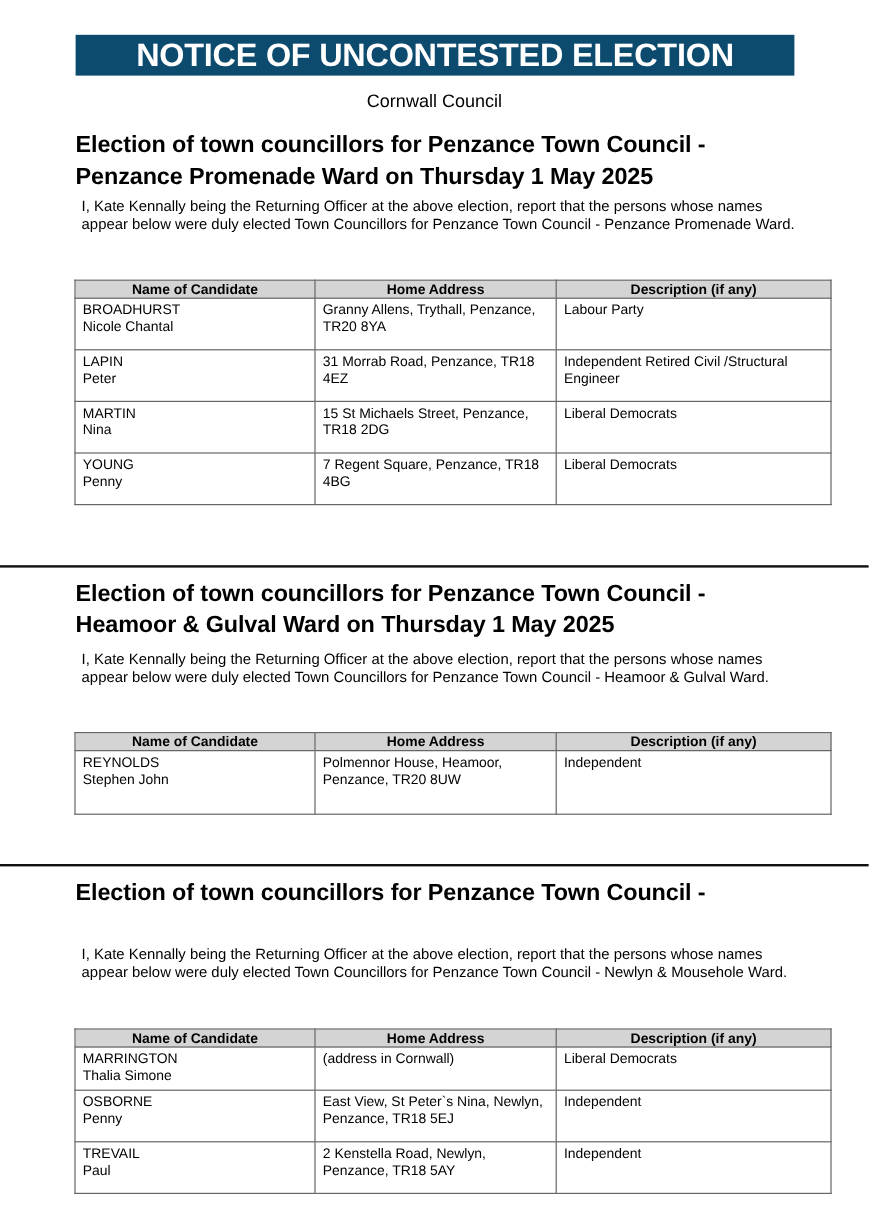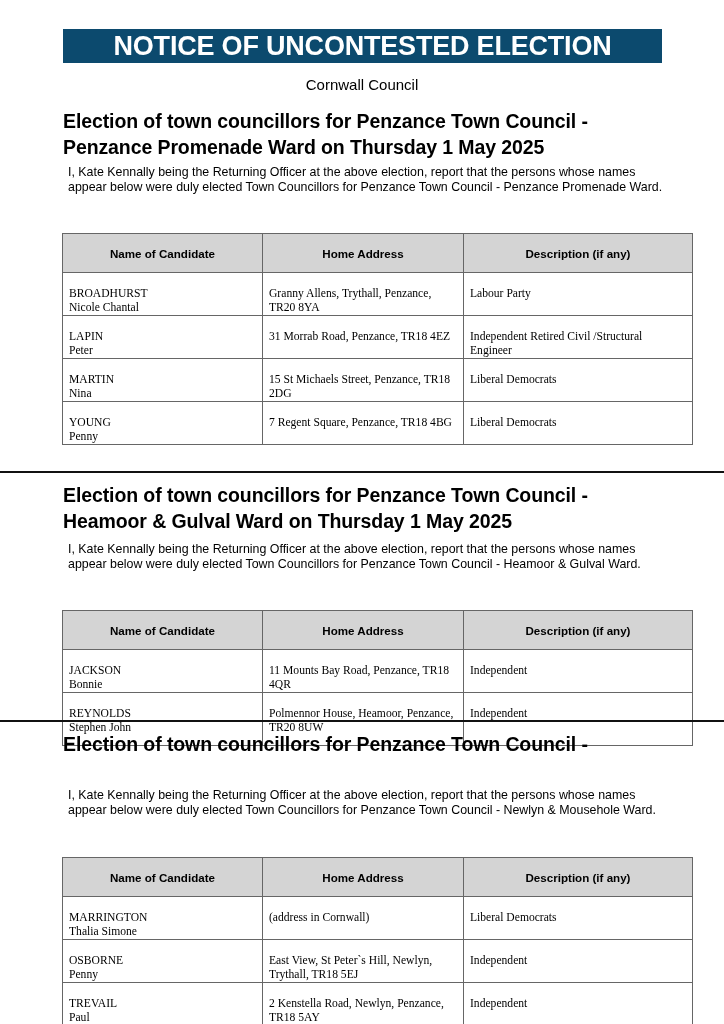--- a/index.html
+++ b/index.html
@@ -24,26 +24,25 @@
     position: absolute; left: 68px; width: 600px;
     font-size: 12.4px; line-height: 15px;
   }
   table.cands {
     position: absolute; left: 62px; width: 630px;
     border-collapse: collapse; table-layout: fixed;
     font-size: 11.6px;
   }
   table.cands th {
     background: #d4d4d4; border: 1px solid #666; font-weight: bold;
-    height: 14px; line-height: 13px; padding: 12px; text-align: center;
+    height: 14px; line-height: 13px; padding: 0; text-align: center;
   }
   table.cands td {
-    border: 1px solid #666; vertical-align: top; padding: 14px 6px 0 6px;
+    border: 1px solid #666; vertical-align: top; padding: 3px 6px 0 6px;
     line-height: 14px;
-    font-family: Liberation Serif, serif;
   }
   table.cands col.c1 { width: 200px; }
   table.cands col.c2 { width: 201px; }
   table.cands col.c3 { width: 229px; }
   .divider {
     position: absolute; left: 0; width: 724px; height: 2px; background: #111;
   }
   .surname, .forenames { display: block; }
 </style>
 </head>
@@ -120,28 +119,20 @@
       <col class="c3">
     </colgroup>
   <thead>
     <tr>
       <th>Name of Candidate</th>
       <th>Home Address</th>
       <th>Description (if any)</th>
     </tr>
   </thead>
   <tbody>
-    <tr style="height:43px">
-      <td>
-          <span class="surname">JACKSON</span>
-          <span class="forenames">Bonnie</span>
-        </td>
-      <td>11 Mounts Bay Road, Penzance, TR18 4QR</td>
-      <td>Independent</td>
-    </tr>
     <tr style="height:53px">
       <td>
           <span class="surname">REYNOLDS</span>
           <span class="forenames">Stephen John</span>
         </td>
       <td>Polmennor House, Heamoor, Penzance, TR20 8UW</td>
       <td>Independent</td>
     </tr>
   </tbody>
 </table>
@@ -172,21 +163,21 @@
           <span class="forenames">Thalia Simone</span>
         </td>
       <td>(address in Cornwall)</td>
       <td>Liberal Democrats</td>
     </tr>
     <tr style="height:43px">
       <td>
           <span class="surname">OSBORNE</span>
           <span class="forenames">Penny</span>
         </td>
-      <td>East View, St Peter`s Hill, Newlyn, Trythall, TR18 5EJ</td>
+      <td>East View, St Peter`s Nina, Newlyn, Penzance, TR18 5EJ</td>
       <td>Independent</td>
     </tr>
     <tr style="height:43px">
       <td>
           <span class="surname">TREVAIL</span>
           <span class="forenames">Paul</span>
         </td>
       <td>2 Kenstella Road, Newlyn, Penzance, TR18 5AY</td>
       <td>Independent</td>
     </tr>

